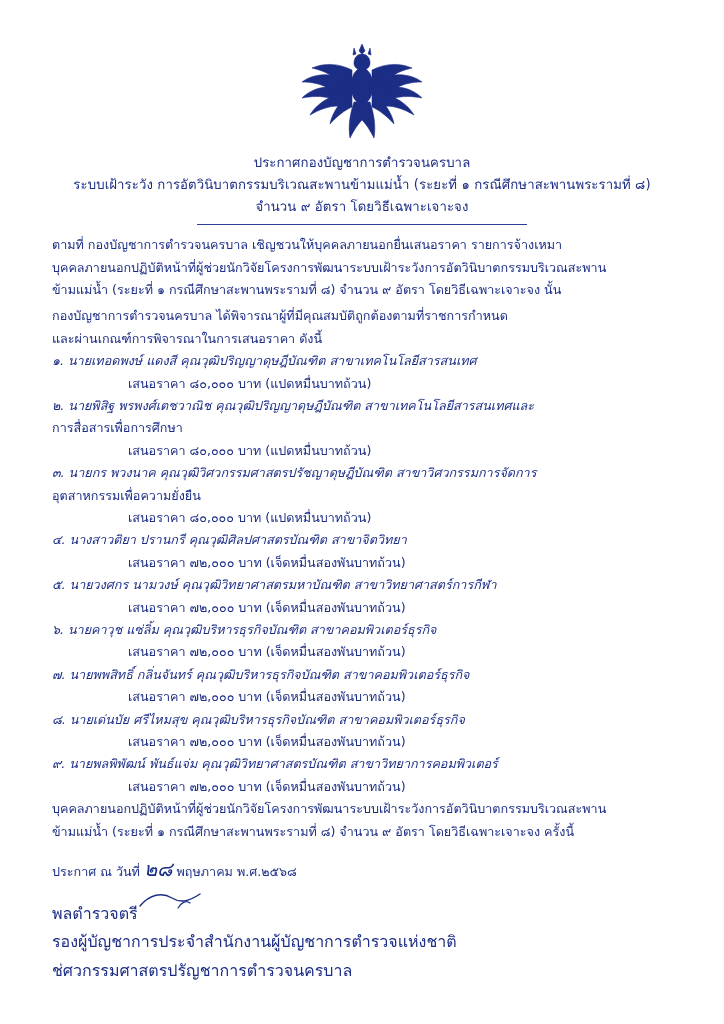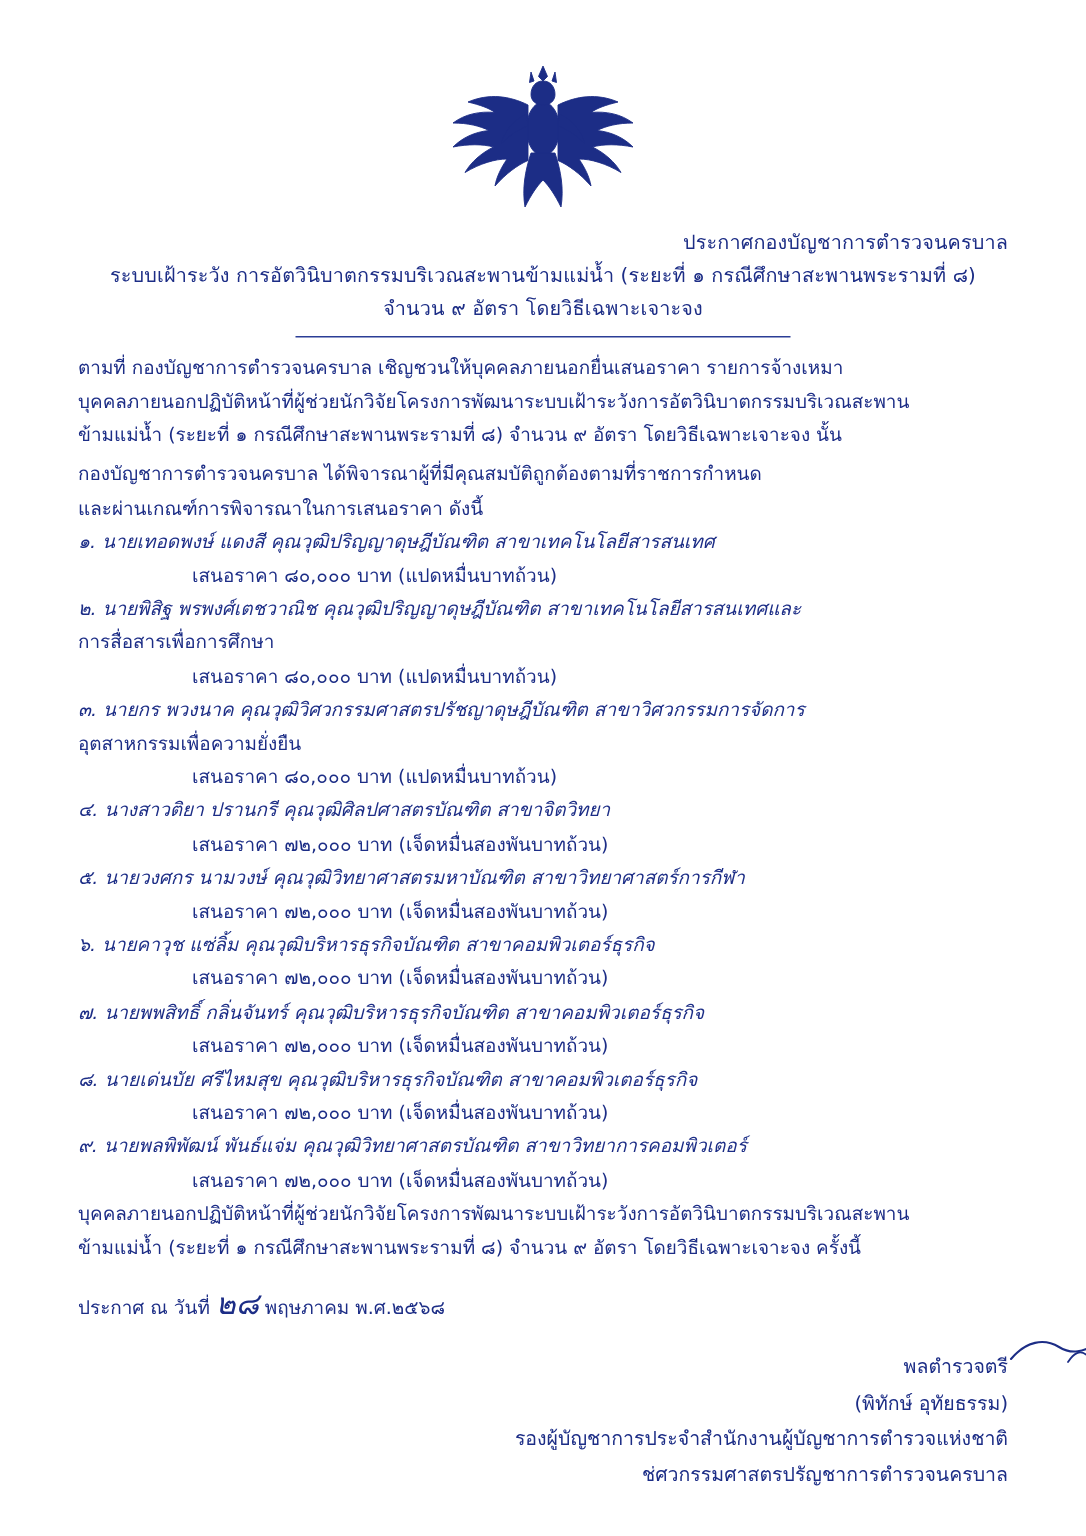--- a/index.html
+++ b/index.html
@@ -37,21 +37,21 @@
     height: 112px;
     display: block;
   }
   
   .head {
     text-align: center;
     font-size: 13.2px;
     line-height: 1.62;
     letter-spacing: 0.1px;
   }
-  .head .l1 { margin-bottom: 1px; text-align: right; }
+  .head .l1 { margin-bottom: 1px; }
   .rule {
     width: 330px;
     height: 0;
     border-top: 1px solid #2b3d96;
     margin: 7px auto 9px auto;
   }
   
   .body-text {
     font-size: 12.6px;
     line-height: 1.78;
@@ -62,22 +62,22 @@
     text-indent: 0;
   }
   .indent1 { text-indent: 56px; }
   .indent-item { text-indent: 38px; font-style: italic; }
   .indent-sub { padding-left: 76px; }
   .sp { height: 9px; }
   .sp-s { height: 4px; }
   
   .sig {
     margin-top: 12px;
-    text-align: right;
-    font-size: 13px;
+    text-align: left;
+    font-size: 16px;
     line-height: 1.8;
   }
   .sig-line-1 {
     position: relative;
     display: inline-block;
   }
   .scribble {
     position: absolute;
     left: 100%;
     top: -10px;
@@ -191,18 +191,17 @@
   </div>
 
   <div class="sig">
     <div class="sig-line-1">
       <span>พลตำรวจตรี</span>
       <svg class="scribble" viewBox="0 0 66 22" aria-hidden="true">
         <path d="M2 16 C12 4 24 2 34 8 C42 13 50 12 62 4" fill="none" stroke="#1c2d86" stroke-width="1.4" stroke-linecap="round"></path>
         <path d="M40 18 C44 12 48 10 52 13" fill="none" stroke="#1c2d86" stroke-width="1.2" stroke-linecap="round"></path>
       </svg>
     </div>
-    <div class="sig-name">(พิทักษ์  อุทัยธรรม)</div>
     <div>รองผู้บัญชาการประจำสำนักงานผู้บัญชาการตำรวจแห่งชาติ</div>
     <div>ช่ศวกรรมศาสตรปรัญชาการตำรวจนครบาล</div>
   </div>
 
 </div>
 
 </body></html>

